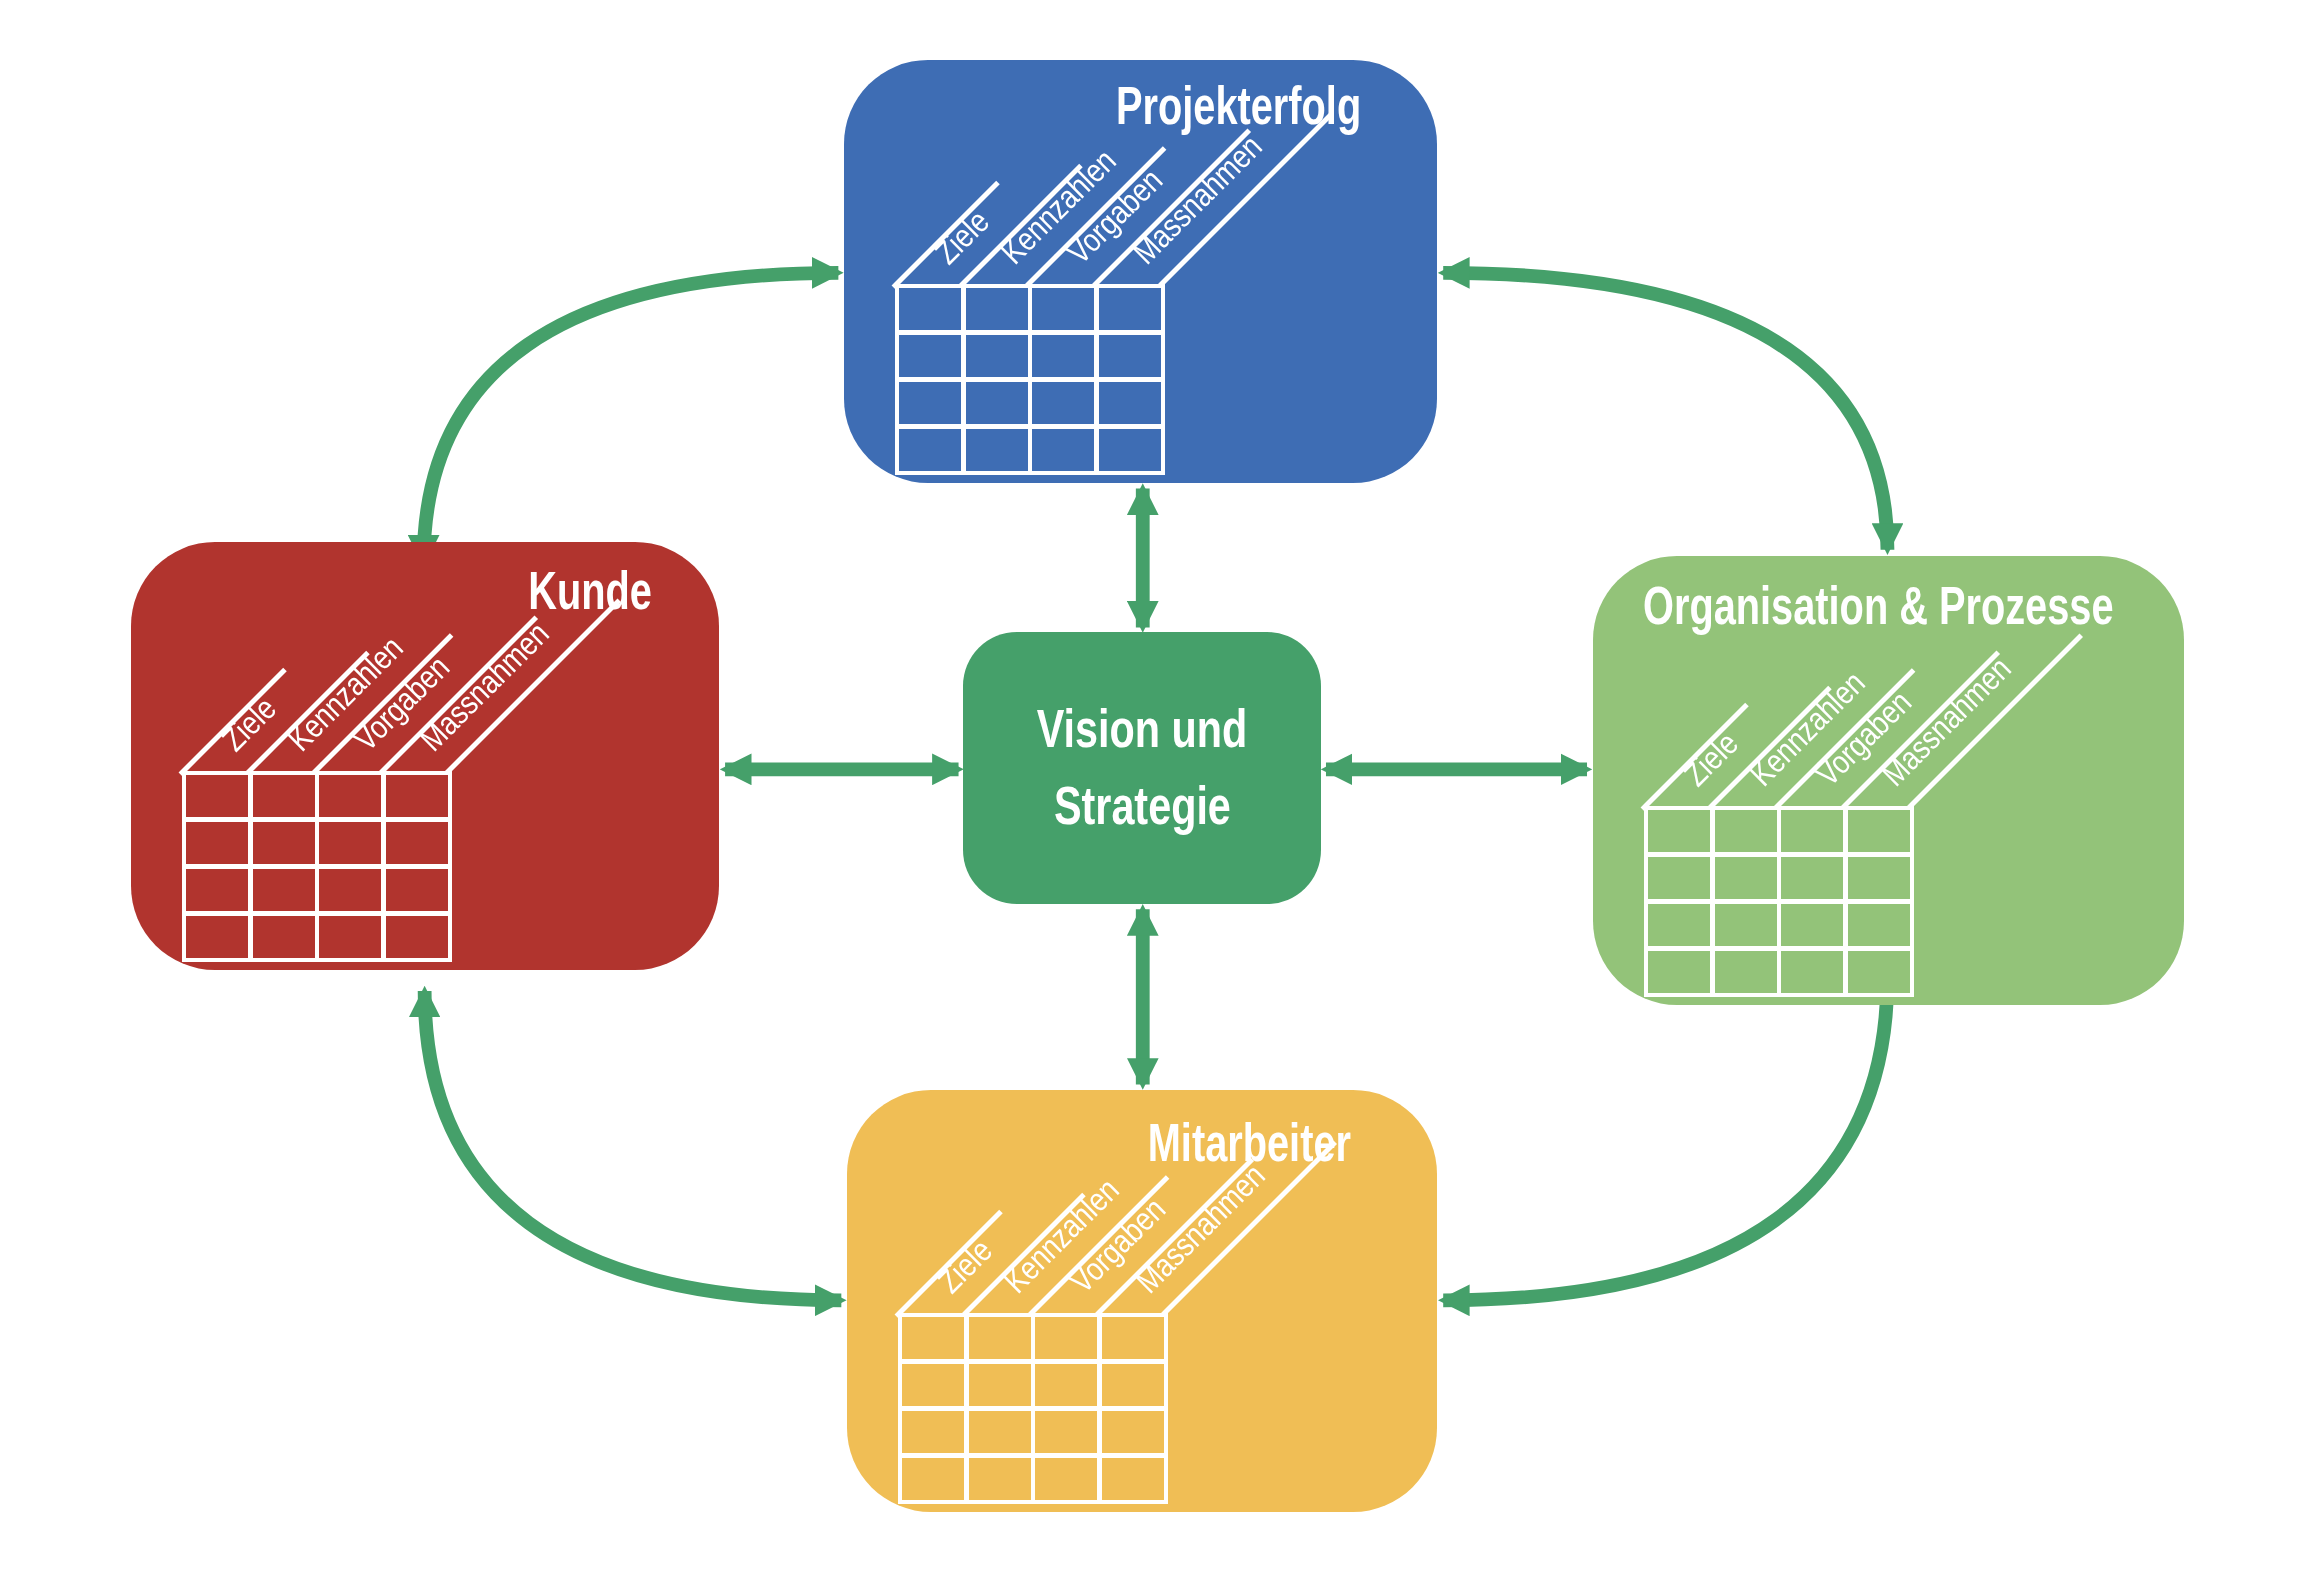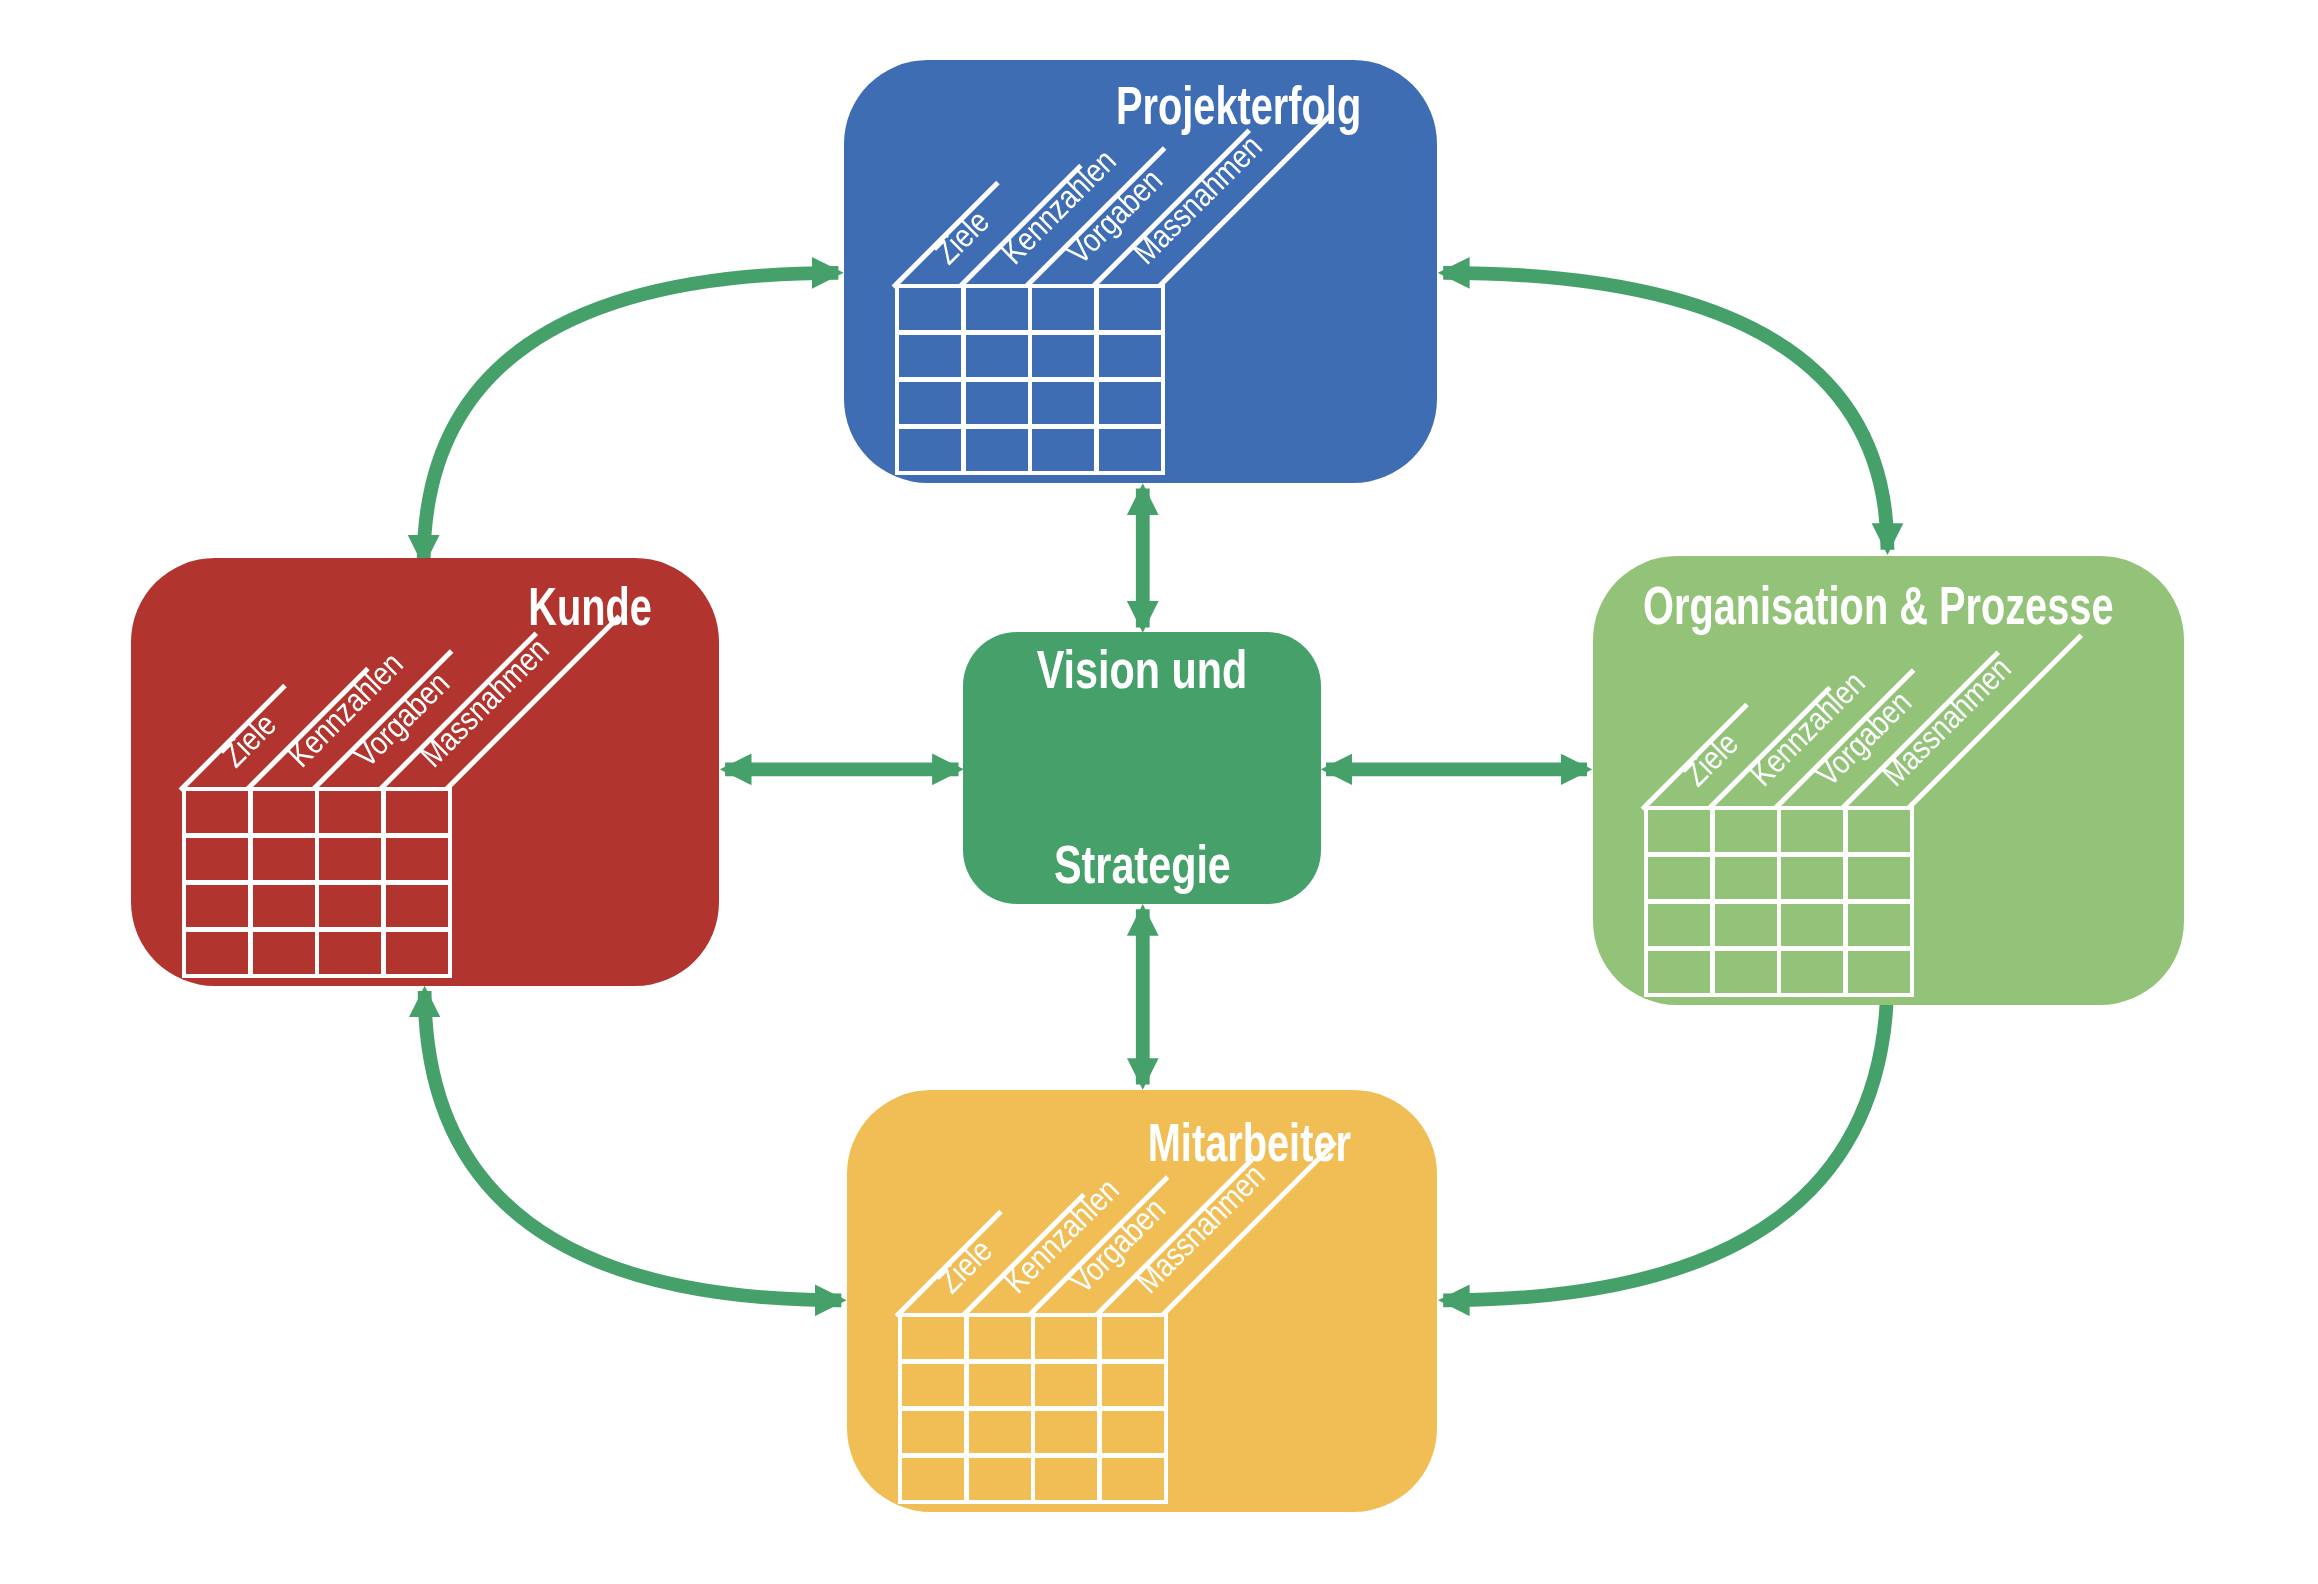--- a/index.html
+++ b/index.html
@@ -1,21 +1,21 @@
 <!DOCTYPE html>
 <html><head>
 <meta charset="utf-8">
 <style>
   html,body{margin:0;padding:0;background:#fff;}
   #canvas{position:relative;width:2319px;height:1584px;background:#fff;overflow:hidden;
           font-family:"Liberation Sans",sans-serif;}
   #arrow-layer{position:absolute;left:0;top:0;z-index:1;}
   .node{position:absolute;border-radius:84px;background:var(--c);z-index:2;}
   .node-center{position:absolute;border-radius:54px;background:var(--c);z-index:2;
-               display:flex;flex-direction:column;align-items:center;justify-content:space-between;}
+               display:flex;flex-direction:column;align-items:center;justify-content:center;}
   .title{position:absolute;font-weight:700;font-size:53px;color:#fff;white-space:nowrap;
          transform:scaleX(.75);letter-spacing:0;}
   .title.o-left{transform-origin:left top;}
   .title.o-right{transform-origin:right top;}
   .center-line{font-weight:700;font-size:53px;line-height:1.45;color:#fff;white-space:nowrap;
                transform:scaleX(.78);transform-origin:center center;text-align:center;}
   
   .table{position:absolute;left:51px;bottom:7.9px;width:270px;height:191px;}
   .grid{position:absolute;left:0;top:0;right:0;bottom:0;background:#fff;border:4.9px solid #fff;
         display:grid;grid-template-columns:repeat(4,1fr);grid-template-rows:repeat(4,1fr);gap:4.9px;}
@@ -75,21 +75,21 @@
           <div class="cell"></div>
           <div class="cell"></div>
           <div class="cell"></div>
           <div class="cell"></div>
           <div class="cell"></div>
           <div class="cell"></div>
         </div>
       </div>
   </div>
 
-  <div class="node" style="left: 131px; top: 558px; width: 588px; height: 428px; --c: #B1342E;">
+  <div class="node" style="left: 131px; top: 542px; width: 588px; height: 428px; --c: #B1342E;">
     <div class="title o-right" style="right:67px;top:17.7px;">Kunde</div>
     <div class="table">
         <div class="diag" style="left: 0px; width: 148px;"></div>
         <div class="diag" style="left: 66px; width: 172px;"></div>
         <div class="diag" style="left: 132px; width: 197px;"></div>
         <div class="diag" style="left: 199px; width: 222px;"></div>
         <div class="diag" style="left: 265px; width: 246px;"></div>
         <div class="tlabel" style="left: 51px;">Ziele</div>
         <div class="tlabel" style="left: 117px;">Kennzahlen</div>
         <div class="tlabel" style="left: 183px;">Vorgaben</div>

